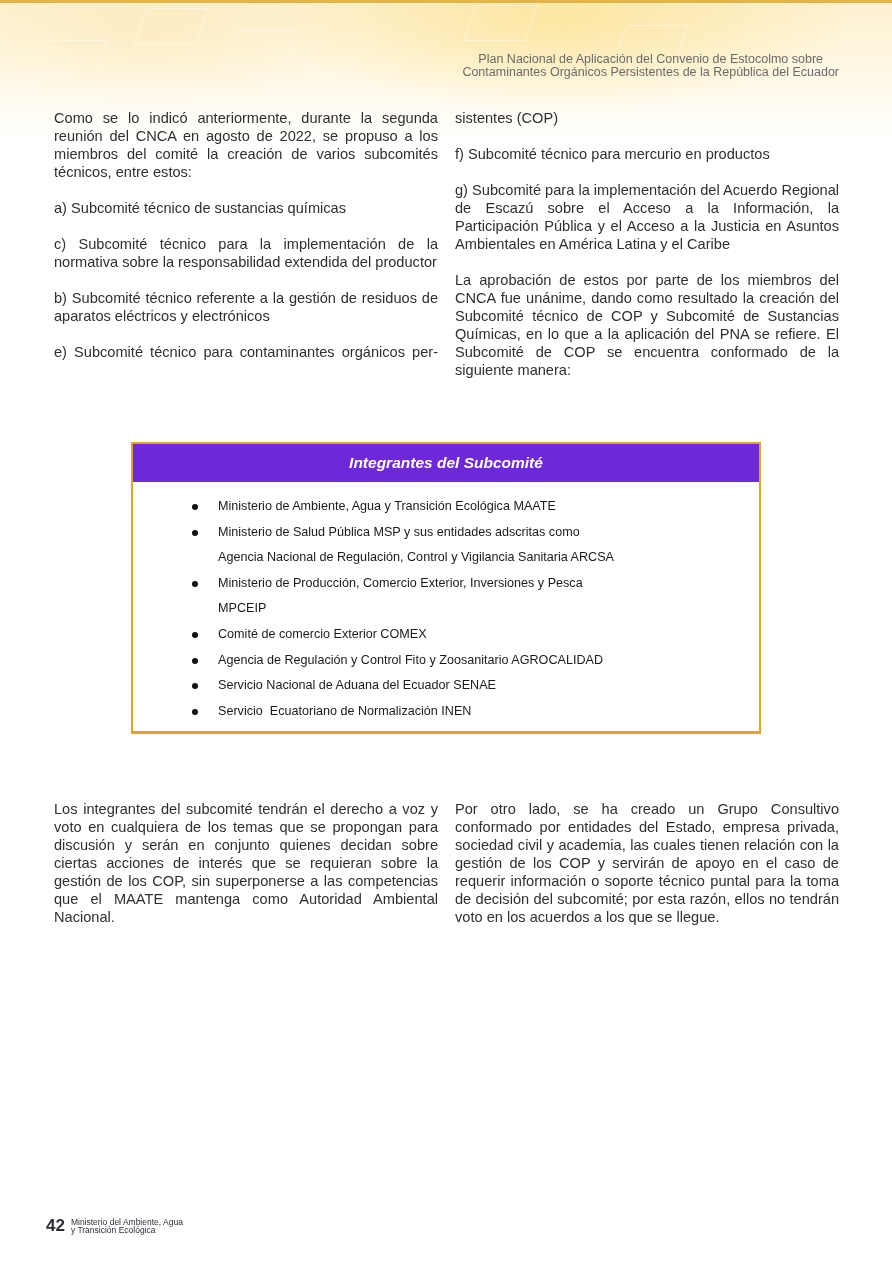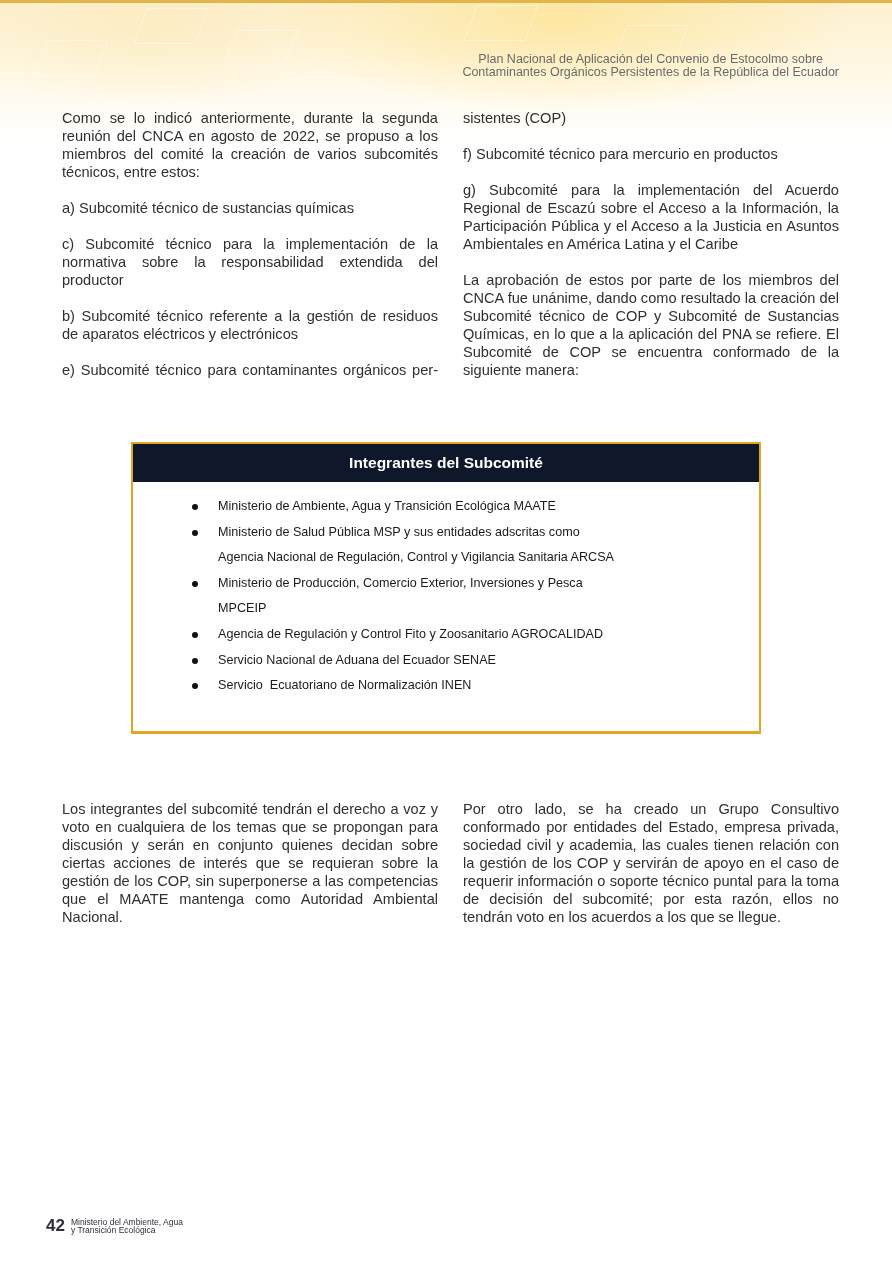--- a/index.html
+++ b/index.html
@@ -24,36 +24,36 @@
     opacity: 0.6;
   }
   .running-head {
     position: absolute; right: 53px; top: 53px;
     text-align: center; font-size: 12.5px; line-height: 13px; color: #6a6a6a;
   }
   .col {
     position: absolute; width: 384px;
     font-size: 14.6px; line-height: 18px; text-align: justify; color: #2f2f2f;
   }
-  .col p { margin: 0 0 18px 8px; }
+  .col p { margin: 0 0 18px 0; }
   .col p.last { text-align-last: left; }
   .left-col { left: 54px; top: 109px; }
   .right-col { left: 455px; top: 109px; }
   .left-col2 { left: 54px; top: 800px; }
   .right-col2 { left: 455px; top: 800px; }
 
   .members-box {
     position: absolute; left: 131px; top: 442px; width: 630px; height: 292px;
     border: 2px solid #e1a61e; box-sizing: border-box; background:#fff;
     border-bottom-width: 3px;
   }
   .members-header {
-    height: 38px; background: #0f172a; color: #ffffff;
+    height: 38px; background: #6d28d9; color: #ffffff;
     font-family: "Liberation Sans", sans-serif; font-weight: bold; font-size: 15.5px;
-    display: flex; align-items: center; justify-content: center;
+    display: flex; align-items: center; justify-content: center; font-style: italic;
   }
   .members-list { list-style: none; margin: 0; padding: 12px 0 0 0; }
   .members-list li {
     position: relative; padding-left: 85px; font-size: 12.6px; line-height: 25.6px; color: #1a1a1a;
     font-family: "Liberation Sans", sans-serif;
   }
   .bullet {
     position: absolute; left: 59px; top: 10px; width: 6px; height: 6px; border-radius: 50%; background: #111;
   }
   .page-footer {
@@ -106,20 +106,24 @@
       <span>Ministerio de Salud Pública MSP y sus entidades adscritas como</span><br>
       <span>Agencia Nacional de Regulación, Control y Vigilancia Sanitaria ARCSA</span>
     </li>
     <li>
       <span class="bullet"></span>
       <span>Ministerio de Producción, Comercio Exterior, Inversiones y Pesca</span><br>
       <span>MPCEIP</span>
     </li>
     <li>
       <span class="bullet"></span>
+      <span>Comité de comercio Exterior COMEX</span>
+    </li>
+    <li>
+      <span class="bullet"></span>
       <span>Agencia de Regulación y Control Fito y Zoosanitario AGROCALIDAD</span>
     </li>
     <li>
       <span class="bullet"></span>
       <span>Servicio Nacional de Aduana del Ecuador SENAE</span>
     </li>
     <li>
       <span class="bullet"></span>
       <span style="white-space:pre;">Servicio  Ecuatoriano de Normalización INEN</span>
     </li>

